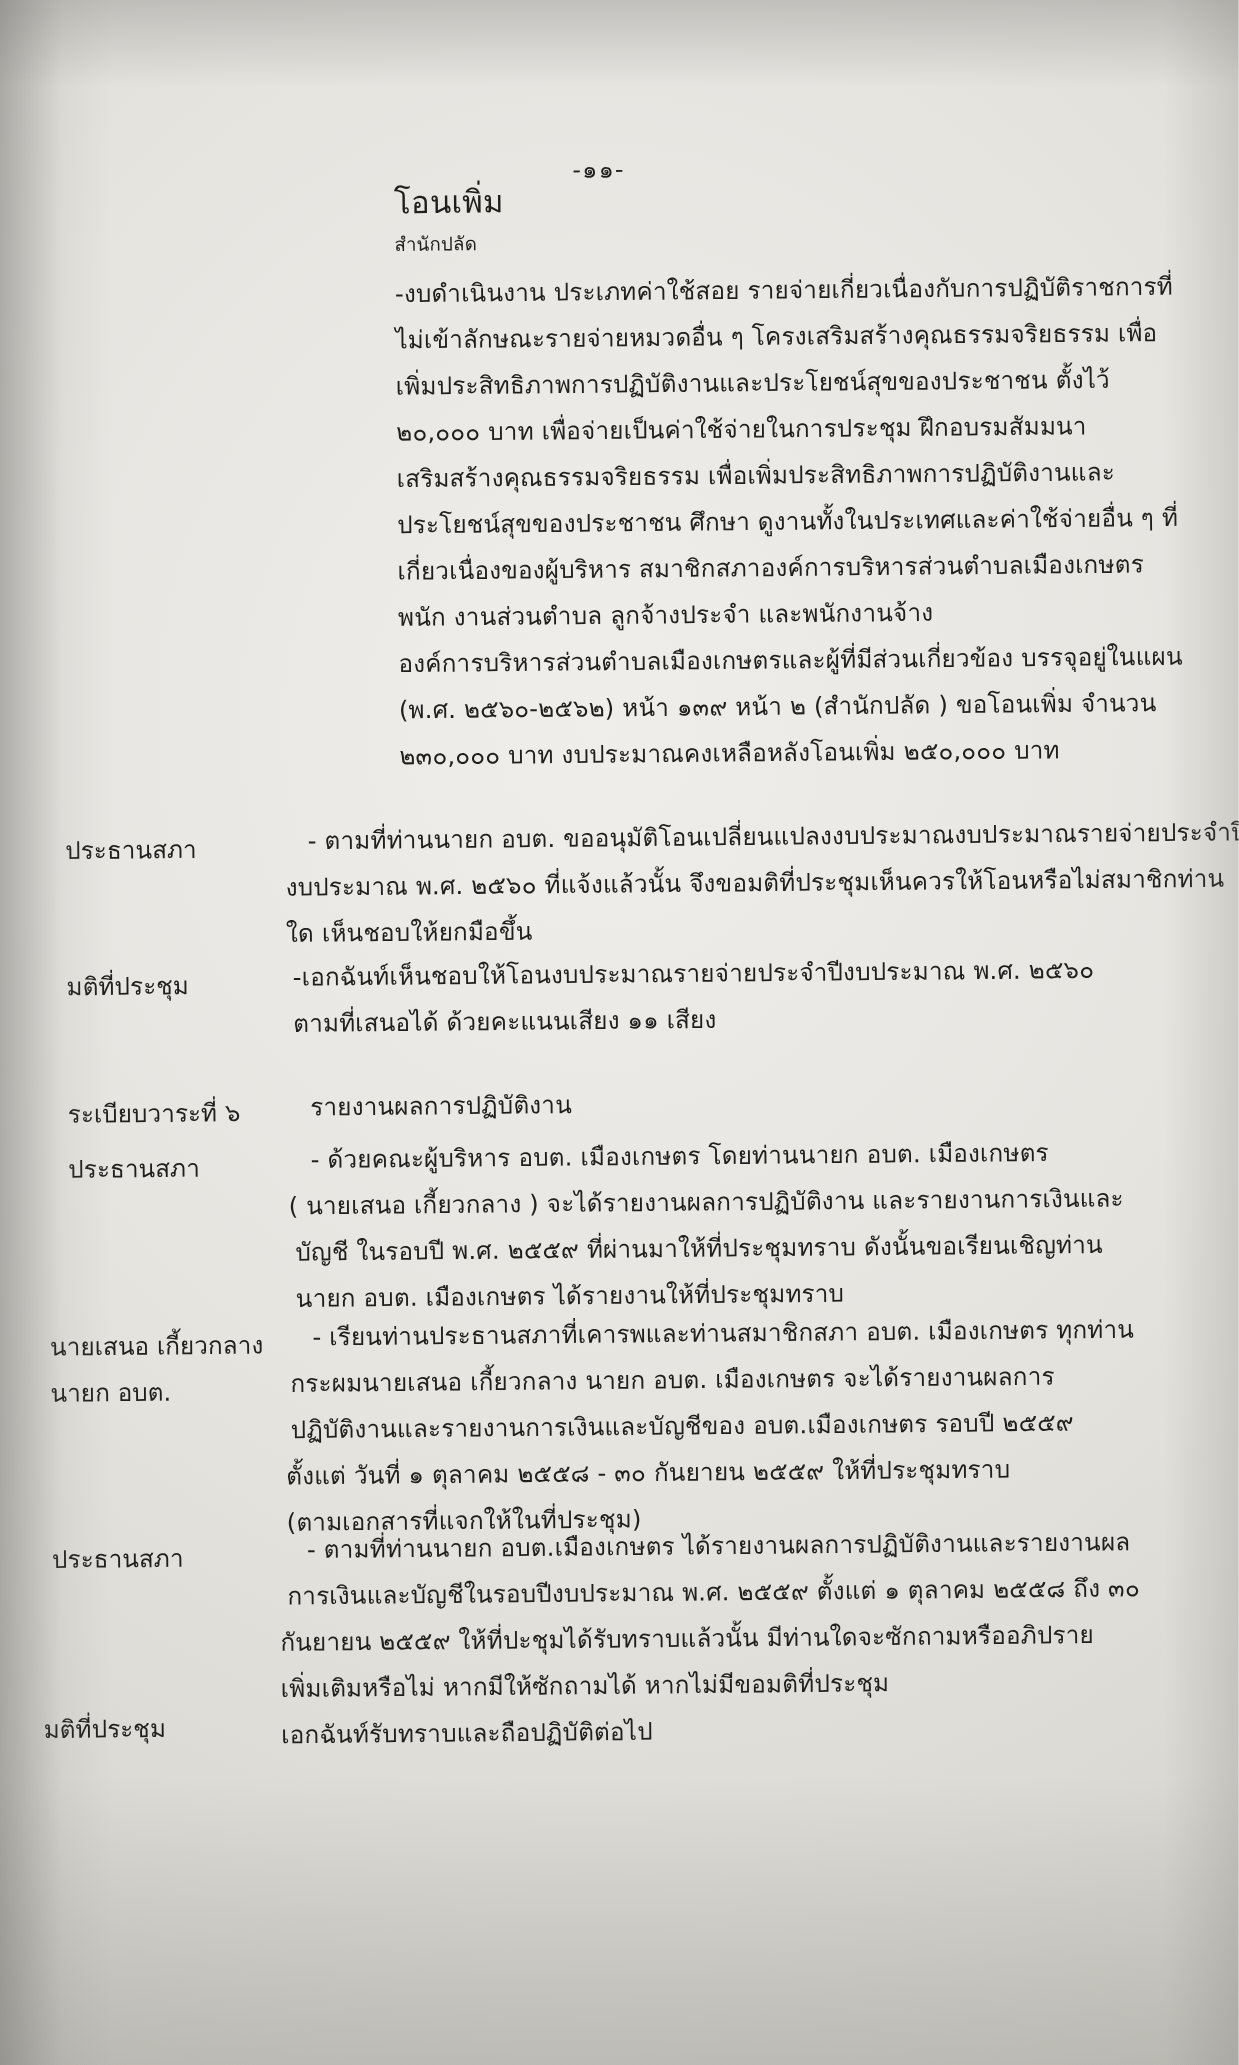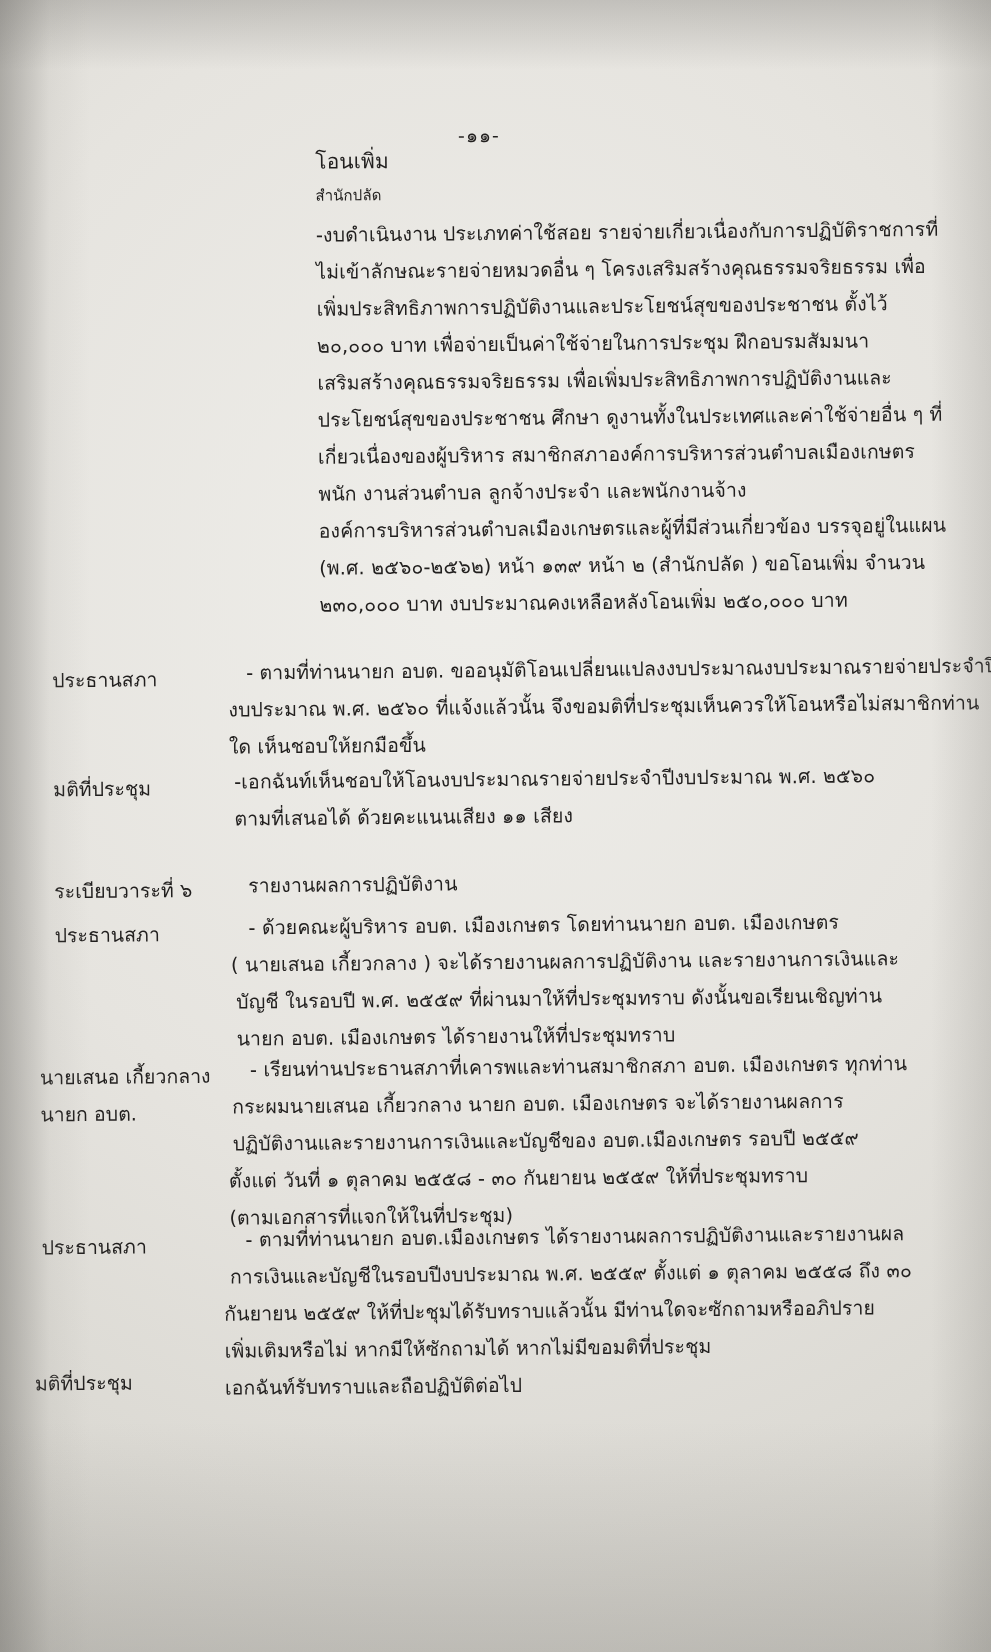--- a/index.html
+++ b/index.html
@@ -88,21 +88,21 @@
 </head>
 <body>
 
 <div id="page">
   <div id="paper"></div>
   <div id="content">
     <div class="skewgrp">
 
       <div class="pageno" style="left:463px; top:120px;">-๑๑-</div>
 
-      <div class="txt" style="left:320px; top:150px; font-size:21px;">โอนเพิ่ม</div>
+      <div class="txt" style="left:320px; top:150px; font-size:25px;font-family:Liberation Mono, monospace;">โอนเพิ่ม</div>
       <div class="txt" style="left:320px; top:187px; font-size:15px;">สำนักปลัด</div>
 
       <div class="txt" style="left:320px; top:224px;">-งบดำเนินงาน ประเภทค่าใช้สอย  รายจ่ายเกี่ยวเนื่องกับการปฏิบัติราชการที่</div>
       <div class="txt" style="left:320px; top:261px;">ไม่เข้าลักษณะรายจ่ายหมวดอื่น ๆ  โครงเสริมสร้างคุณธรรมจริยธรรม  เพื่อ</div>
       <div class="txt" style="left:320px; top:298px;">เพิ่มประสิทธิภาพการปฏิบัติงานและประโยชน์สุขของประชาชน  ตั้งไว้</div>
       <div class="txt" style="left:320px; top:335px;">๒๐,๐๐๐  บาท   เพื่อจ่ายเป็นค่าใช้จ่ายในการประชุม   ฝึกอบรมสัมมนา</div>
       <div class="txt" style="left:320px; top:372px;">เสริมสร้างคุณธรรมจริยธรรม  เพื่อเพิ่มประสิทธิภาพการปฏิบัติงานและ</div>
       <div class="txt" style="left:320px; top:409px;">ประโยชน์สุขของประชาชน ศึกษา  ดูงานทั้งในประเทศและค่าใช้จ่ายอื่น ๆ ที่</div>
       <div class="txt" style="left:320px; top:446px;">เกี่ยวเนื่องของผู้บริหาร  สมาชิกสภาองค์การบริหารส่วนตำบลเมืองเกษตร</div>
       <div class="txt" style="left:320px; top:483px;">พนัก    งานส่วนตำบล  ลูกจ้างประจำ  และพนักงานจ้าง</div>

